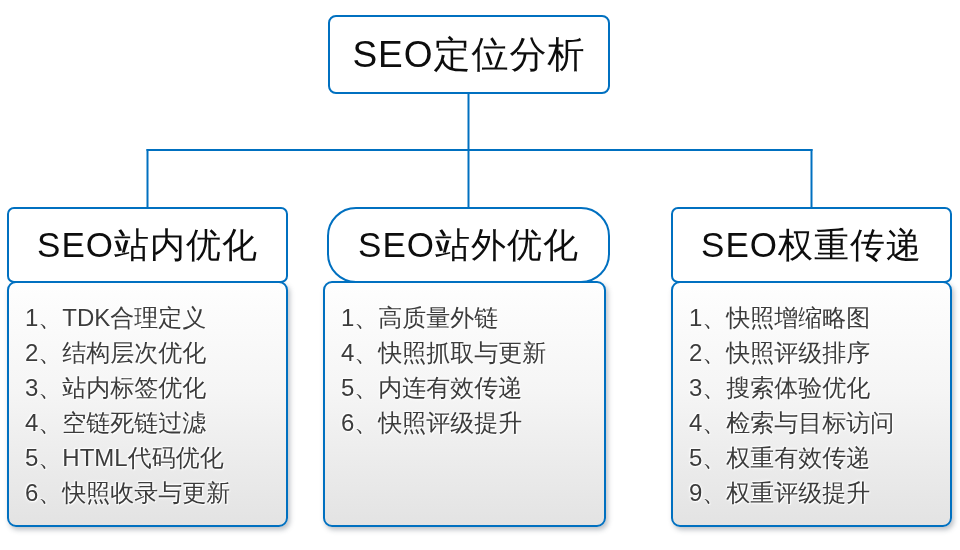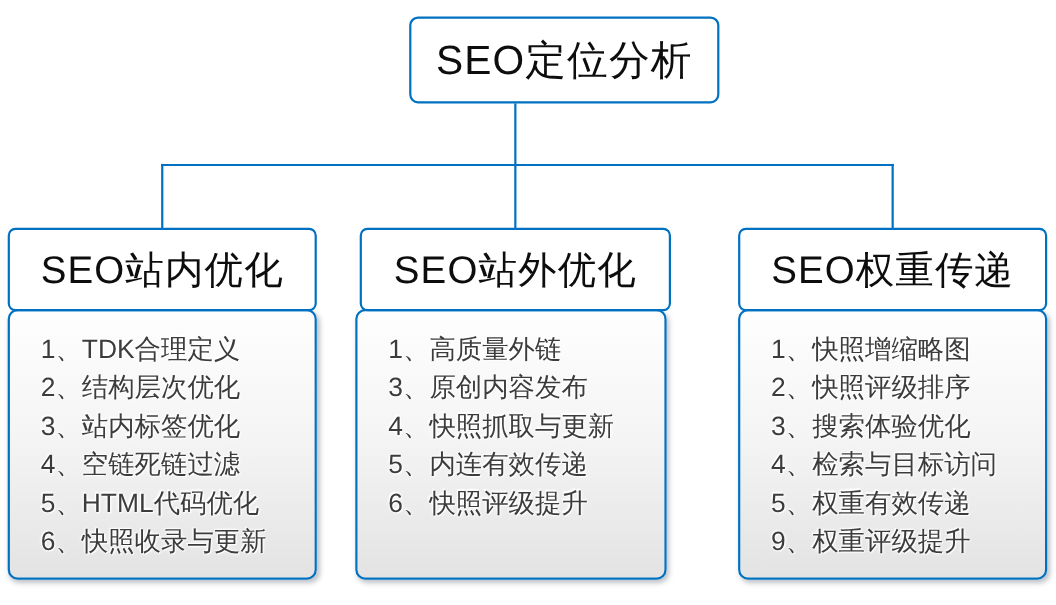--- a/index.html
+++ b/index.html
@@ -31,44 +31,43 @@
     justify-content: center;
     z-index: 3;
   }
   .root-box {
     left: 328px; top: 15px;
     width: 282px; height: 79px;
     border-radius: 8px;
     font-size: 37px;
     color: #0d0d0d;
     letter-spacing: 1px;
-    margin-left: 44px;
   }
   .header-box {
     top: 207px;
     height: 76px;
     border-radius: 7px;
     font-size: 35px;
     color: #0d0d0d;
     letter-spacing: 1px;
   }
   .header-box.col0 { left: 7px;   width: 281px; }
-  .header-box.col1 { left: 327px; width: 283px; }
+  .header-box.col1 { left: 327px; width: 283px; border-radius: 29px; }
   .header-box.col2 { left: 671px; width: 281px; }
   .list-box {
     position: absolute;
     top: 281px;
     height: 246px;
     box-sizing: border-box;
     border: 2px solid #0070C0;
     border-radius: 9px;
     background: linear-gradient(180deg, #fefefe 0%, #f5f5f5 45%, #e3e3e3 100%);
     box-shadow: 2px 3px 5px rgba(110,120,130,0.45);
     z-index: 2;
-    padding: 17px 10px 0 28px;
+    padding: 17px 10px 0 16px;
   }
   .list-box.col0 { left: 7px;   width: 281px; }
   .list-box.col1 { left: 323px; width: 283px; }
   .list-box.col2 { left: 671px; width: 281px; }
   .list-item {
     font-size: 24px;
     line-height: 35px;
     color: #3c3c3c;
     white-space: nowrap;
     text-shadow:
@@ -105,21 +104,20 @@
     <div class="list-item">4、空链死链过滤</div>
     <div class="list-item">5、HTML代码优化</div>
     <div class="list-item">6、快照收录与更新</div>
   </div>
 
   <div class="node header-box col1">
     <span>SEO站外优化</span>
   </div>
   <div class="list-box col1">
     <div class="list-item">1、高质量外链</div>
-    <div class="list-item">3、原创内容发布</div>
     <div class="list-item">4、快照抓取与更新</div>
     <div class="list-item">5、内连有效传递</div>
     <div class="list-item">6、快照评级提升</div>
   </div>
 
   <div class="node header-box col2">
     <span>SEO权重传递</span>
   </div>
   <div class="list-box col2">
     <div class="list-item">1、快照增缩略图</div>

